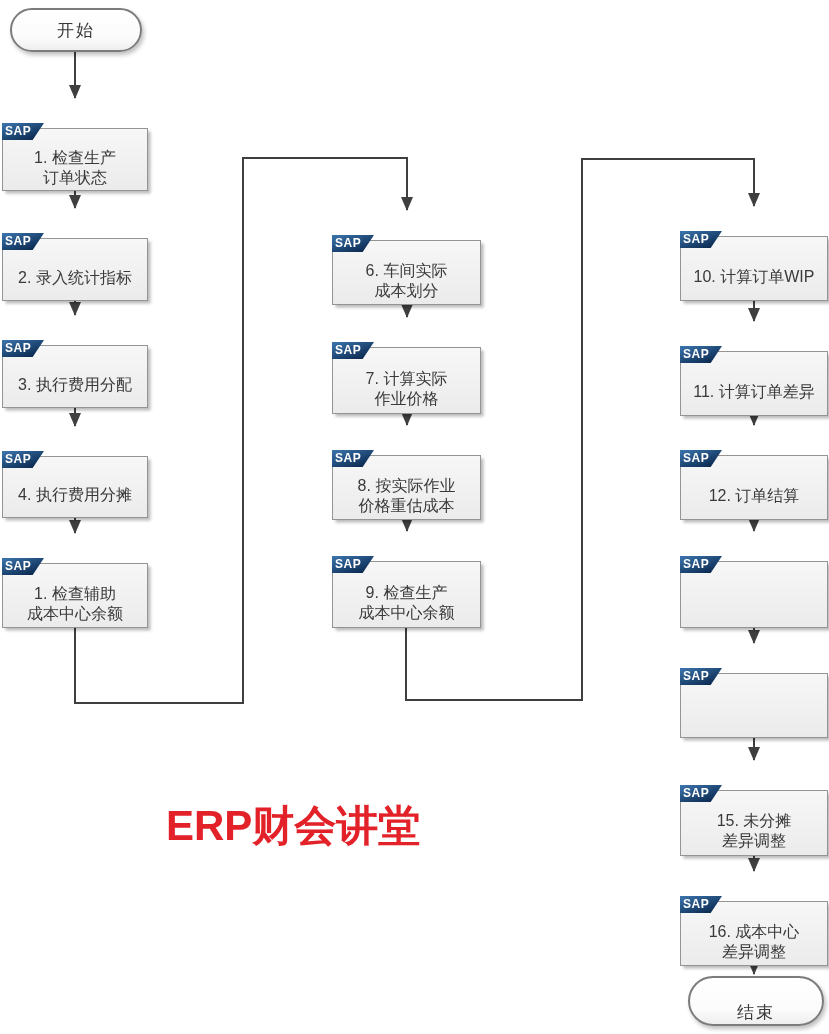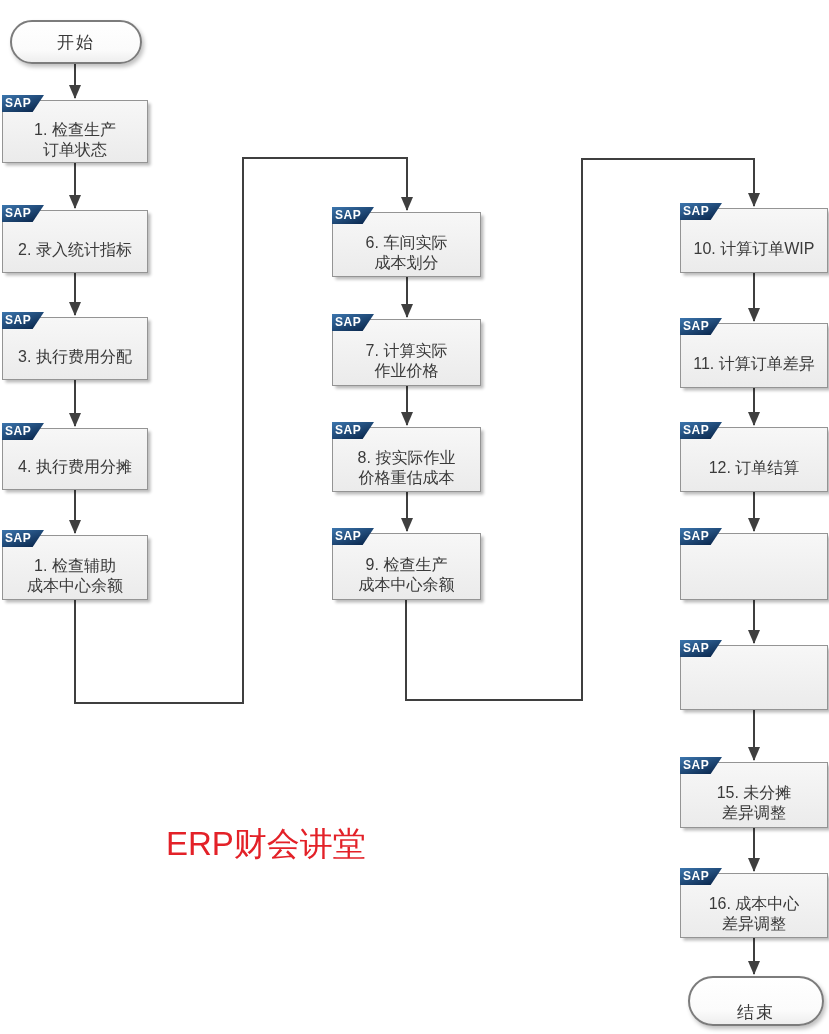--- a/index.html
+++ b/index.html
@@ -35,20 +35,21 @@
     letter-spacing: 2px;
   }
   .step {
     border: 1px solid var(--box-border, #949494);
     background: linear-gradient(180deg, var(--box-fill-top, #f7f7f7), var(--box-fill-bottom, #ebebeb));
     box-shadow: 2.5px 2.5px 3px rgba(0,0,0,0.28);
     font-size: 16px;
     line-height: 20px;
     text-align: center;
     padding-top: 16px;
+    margin-top: 28px;
   }
   .step .label {
     white-space: pre-line;
     display: block;
   }
   .badge {
     position: absolute;
     left: -1px;
     top: -6px;
     width: 42px;
@@ -62,26 +63,25 @@
     padding-left: 3px;
     letter-spacing: 0.5px;
     text-align: left;
     box-sizing: border-box;
   }
   .watermark {
     position: absolute;
     left: 166px;
     top: 798px;
     width: 256px;
-    font-size: 33px;
-    font-weight: normal;
+    font-size: 42px;
+    font-weight: bold;
     color: var(--watermark-red, #e32128);
     white-space: nowrap;
     z-index: 2;
-    margin-top: 24px;
   }
 </style>
 </head>
 <body>
 
 <div class="canvas">
 
   <svg class="wires" viewBox="0 0 829 1034" xmlns="http://www.w3.org/2000/svg">
     <defs>
       <marker id="ah" markerUnits="userSpaceOnUse" markerWidth="14" markerHeight="12" refX="13" refY="6" orient="auto">
@@ -102,21 +102,21 @@
       <line x1="754" y1="273" x2="754" y2="321" marker-end="url(#ah)"></line>
       <line x1="754" y1="388" x2="754" y2="425" marker-end="url(#ah)"></line>
       <line x1="754" y1="492" x2="754" y2="531" marker-end="url(#ah)"></line>
       <line x1="754" y1="600" x2="754" y2="643" marker-end="url(#ah)"></line>
       <line x1="754" y1="710" x2="754" y2="760" marker-end="url(#ah)"></line>
       <line x1="754" y1="828" x2="754" y2="871" marker-end="url(#ah)"></line>
       <line x1="754" y1="938" x2="754" y2="974" marker-end="url(#ah)"></line>
     </g>
   </svg>
 
-  <div class="node stadium" id="start-node" style="left:10px; top:20px; width:132px; height:44px;">
+  <div class="node stadium" id="start-node" style="left:10px; top:8px; width:132px; height:44px;">
     <span>开始</span>
   </div>
 
   <div id="steps">
       <div class="node step" style="left: 2px; top: 100px; width: 146px; height: 63px;">
     <span class="badge">SAP</span>
     <span class="label">1. 检查生产
 订单状态</span>
   </div>
       <div class="node step" style="left: 2px; top: 210px; width: 146px; height: 63px;">

